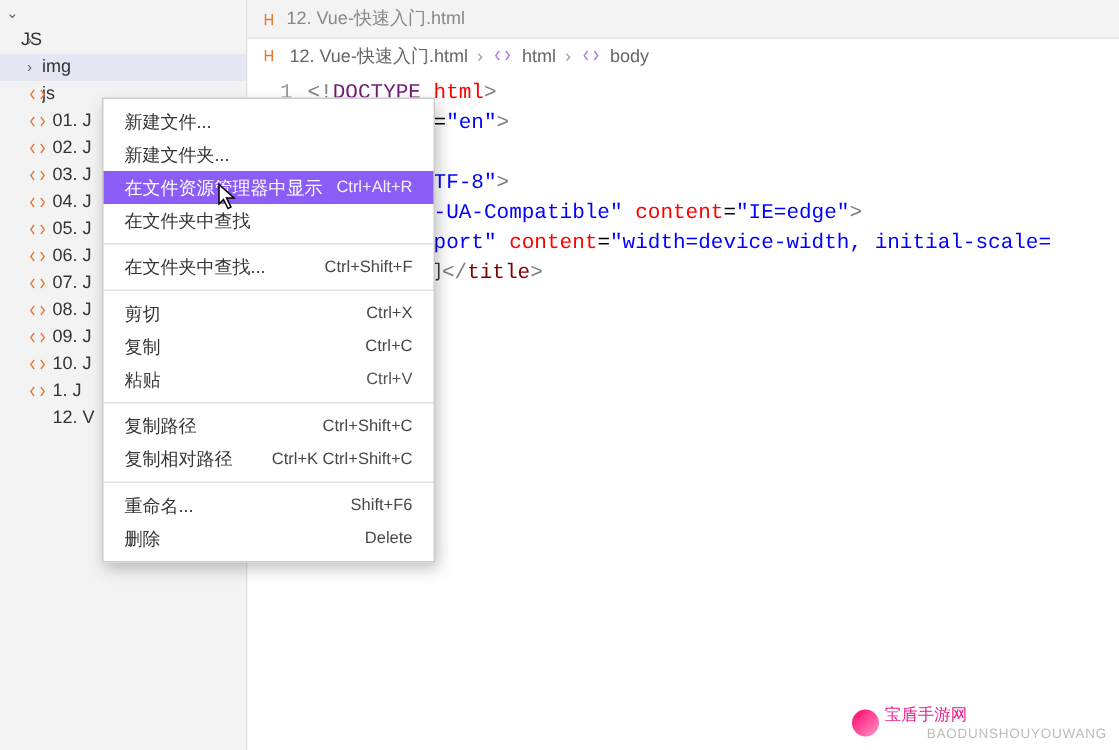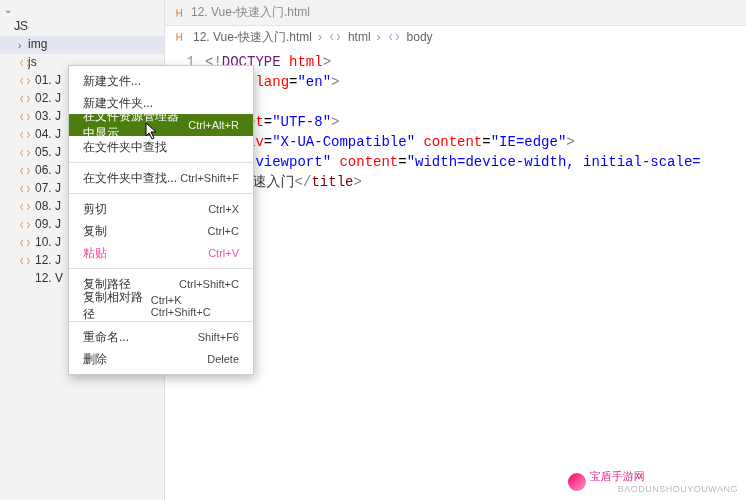--- a/index.html
+++ b/index.html
@@ -30,24 +30,24 @@
     .code-line { white-space: pre; }
     
     .tok-bracket { color: #808080; }
     .tok-doctype { color: #701a75; }
     .tok-tag { color: #800000; }
     .tok-attr { color: #ff0000; }
     .tok-eq { color: #000; }
     .tok-string { color: #0000ff; }
     .tok-text { color: #333; }
     
-    .context-menu { position: absolute; left: 68px; top: 65px; width: 186px; background: #fff; border: 1px solid #ccc; box-shadow: 2px 4px 10px rgba(0,0,0,0.25); z-index: 100; padding: 4px 0; }
+    .context-menu { position: absolute; left: 68px; top: 65px; width: 222px; background: #fff; border: 1px solid #ccc; box-shadow: 2px 4px 10px rgba(0,0,0,0.25); z-index: 100; padding: 4px 0; }
     .menu-item { display: flex; justify-content: space-between; align-items: center; padding: 4px 14px; font-size: 12px; color: #333; cursor: pointer; height: 22px; }
-    .menu-item.highlighted { background: #4d7c0f; color: #fff; }
-    .menu-item.disabled { color: #ec4899; }
+    .menu-item.highlighted { background: #8b5cf6; color: #fff; }
+    .menu-item.disabled { color: #404040; }
     .menu-sep { height: 1px; background: #e0e0e0; margin: 4px 0; }
     .menu-shortcut { font-size: 11px; opacity: 0.9; }
     
     .watermark { position: absolute; right: 8px; bottom: 6px; font-size: 11px; display: flex; align-items: center; gap: 4px; }
     .wm-pink { color: #e91e8e; }
     .wm-sub { color: #bbb; font-size: 9px; letter-spacing: 0.5px; margin-left: 28px; }
     .wm-logo { width: 18px; height: 18px; background: linear-gradient(135deg,#f06,#f9c); border-radius: 50%; }
     
     .cursor-arrow { position: absolute; left: 145px; top: 122px; z-index: 200; pointer-events: none; }
   </style>
@@ -148,21 +148,21 @@
             </svg>
           </span>
           <span class="tree-label">10. J</span>
         </div>
         <div class="tree-item tree-indent-1">
           <span class="file-icon">
             <svg viewBox="0 0 16 16">
               <path d="M5 4 L2 8 L5 12 M11 4 L14 8 L11 12" stroke="#e37933" stroke-width="1.2" fill="none"></path>
             </svg>
           </span>
-          <span class="tree-label">12. J</span>
+          <span class="tree-label">1. J</span>
         </div>
         <div class="tree-item tree-indent-1">
           <span class="file-icon">
             <svg viewBox="0 0 16 16">
               <path d="M5 4 L2 8 L5 12 M11 4 L14 8 L11 12" stroke="#e37933" stroke-width="1.2" fill="none"></path>
             </svg>
           </span>
           <span class="tree-label">12. V</span>
         </div>
       </div>

